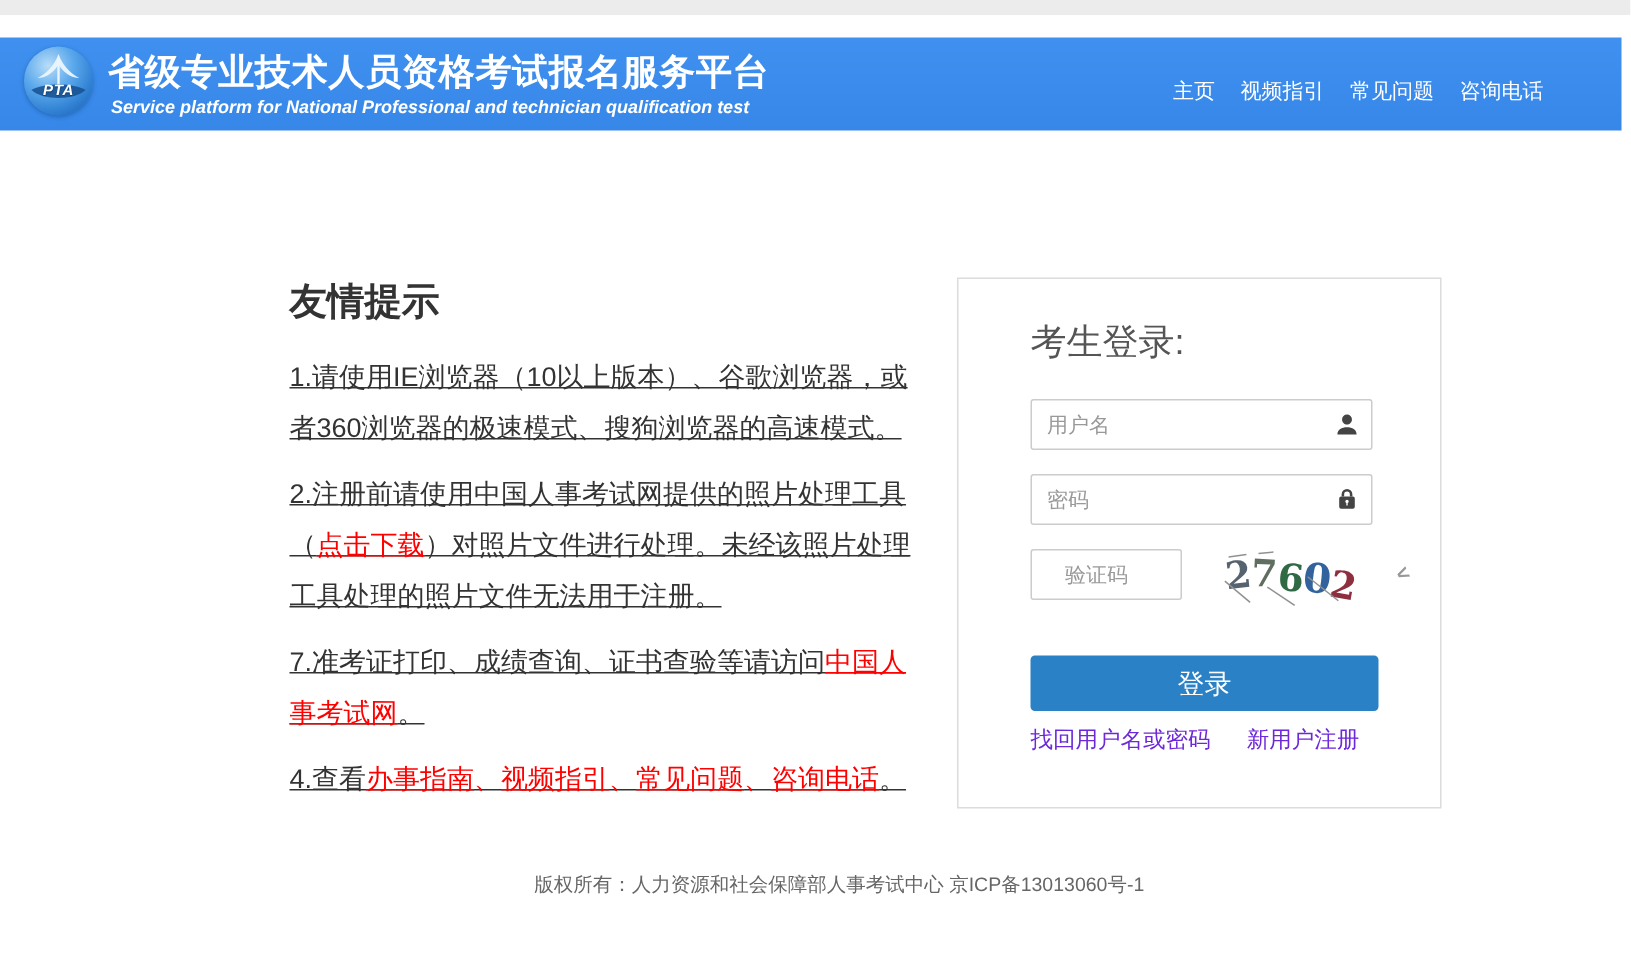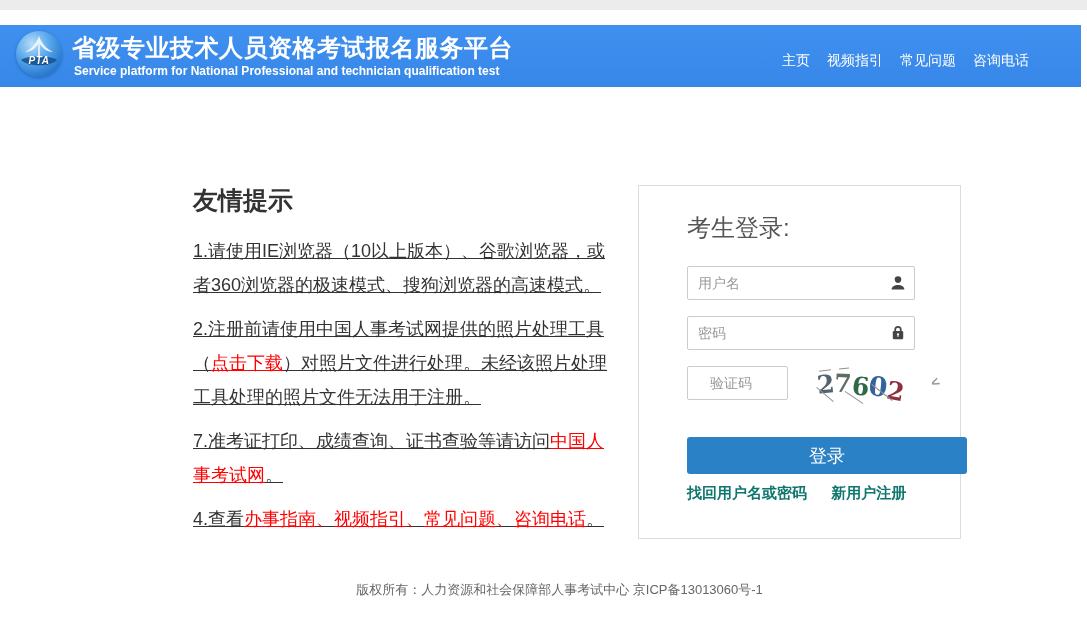--- a/index.html
+++ b/index.html
@@ -17,21 +17,21 @@
   .logo { position:absolute; left:16px; top:6px; width:46px; height:46px; border-radius:50%;
           background:radial-gradient(circle at 35% 28%, #b8ddf8 0%, #5aa8ec 38%, #2f7fd2 70%, #1a5aa8 100%);
           box-shadow:0 1px 3px rgba(0,40,90,.35); }
   .logo svg { position:absolute; left:0; top:0; }
   .logo-text { position:absolute; left:0; top:24px; width:46px; text-align:center;
                font-size:10px; font-weight:bold; font-style:italic; color:#fff;
                letter-spacing:.5px; text-shadow:0 1px 1px rgba(0,40,90,.6); }
   .header-title { position:absolute; left:72px; top:7px; font-size:24px; font-weight:bold;
                   color:#ffffff; letter-spacing:.5px; white-space:nowrap; }
   .header-subtitle { position:absolute; left:74px; top:39px; font-size:12px; font-weight:bold;
-                     color:#ffffff; white-space:nowrap; }
+                     color:#ffffff; white-space:nowrap;font-style:italic; }
   .top-nav { position:absolute; right:52px; top:27px; display:flex; gap:17px; }
   .top-nav a { color:#ffffff; font-size:14px; text-decoration:none; cursor:pointer; white-space:nowrap;text-align:right; }
 
   
   .tips { position:absolute; left:193px; top:184px; width:428px; color:#333; }
   .tips h2 { margin:0 0 17px 0; font-size:25px; font-weight:bold; color:#333; }
   .tips p { margin:0 0 10px 0; font-size:18px; line-height:34px; color:#333;text-decoration:underline; }
   .red-link { color:#ff0000; text-decoration:underline; cursor:pointer; }
   .red-sep { color:#ff0000; text-decoration:none; }
 
@@ -58,25 +58,25 @@
   .cd4 { color:#8e2f3f; transform:rotate(10deg) translateY(7px); }
   .noise { position:absolute; height:1px; background:#919191; }
   .n1 { width:12px; left:2px;  top:4px;  transform:rotate(-8deg); }
   .n2 { width:10px; left:22px; top:2px;  transform:rotate(-5deg); }
   .n3 { width:22px; left:-3px; top:28px; transform:rotate(40deg); }
   .n4 { width:22px; left:26px; top:31px; transform:rotate(34deg); }
   .n5 { width:26px; left:52px; top:26px; transform:rotate(38deg); }
   .captcha-mark { position:absolute; right:-16px; top:8px; color:#999; font-size:14px;
                   transform:rotate(-25deg); font-weight:bold; }
 
-  .login-btn { display:block; width:280px; height:37px; margin-top:37px; border:none;
+  .login-btn { display:block; width:232px; height:37px; margin-top:37px; border:none;
                border-radius:3px; background:#2b81c5; color:#ffffff; font-size:18px;
                cursor:pointer; font-family:"Liberation Sans","DejaVu Sans",sans-serif; }
   .panel-links { margin-top:10px; font-size:15px; }
-  .panel-links a { color:#0f766e; text-decoration:none; cursor:pointer;font-weight:bold; }
+  .panel-links a { color:#6d28d9; text-decoration:none; cursor:pointer; }
   .panel-links a + a { margin-left:20px;text-align:right; }
 
   
   .footer { position:absolute; left:16px; top:581px; width:1087px; text-align:center;
             font-size:13px; color:#666; }
 </style>
 </head>
 <body>
 
 <div class="top-strip"></div>

